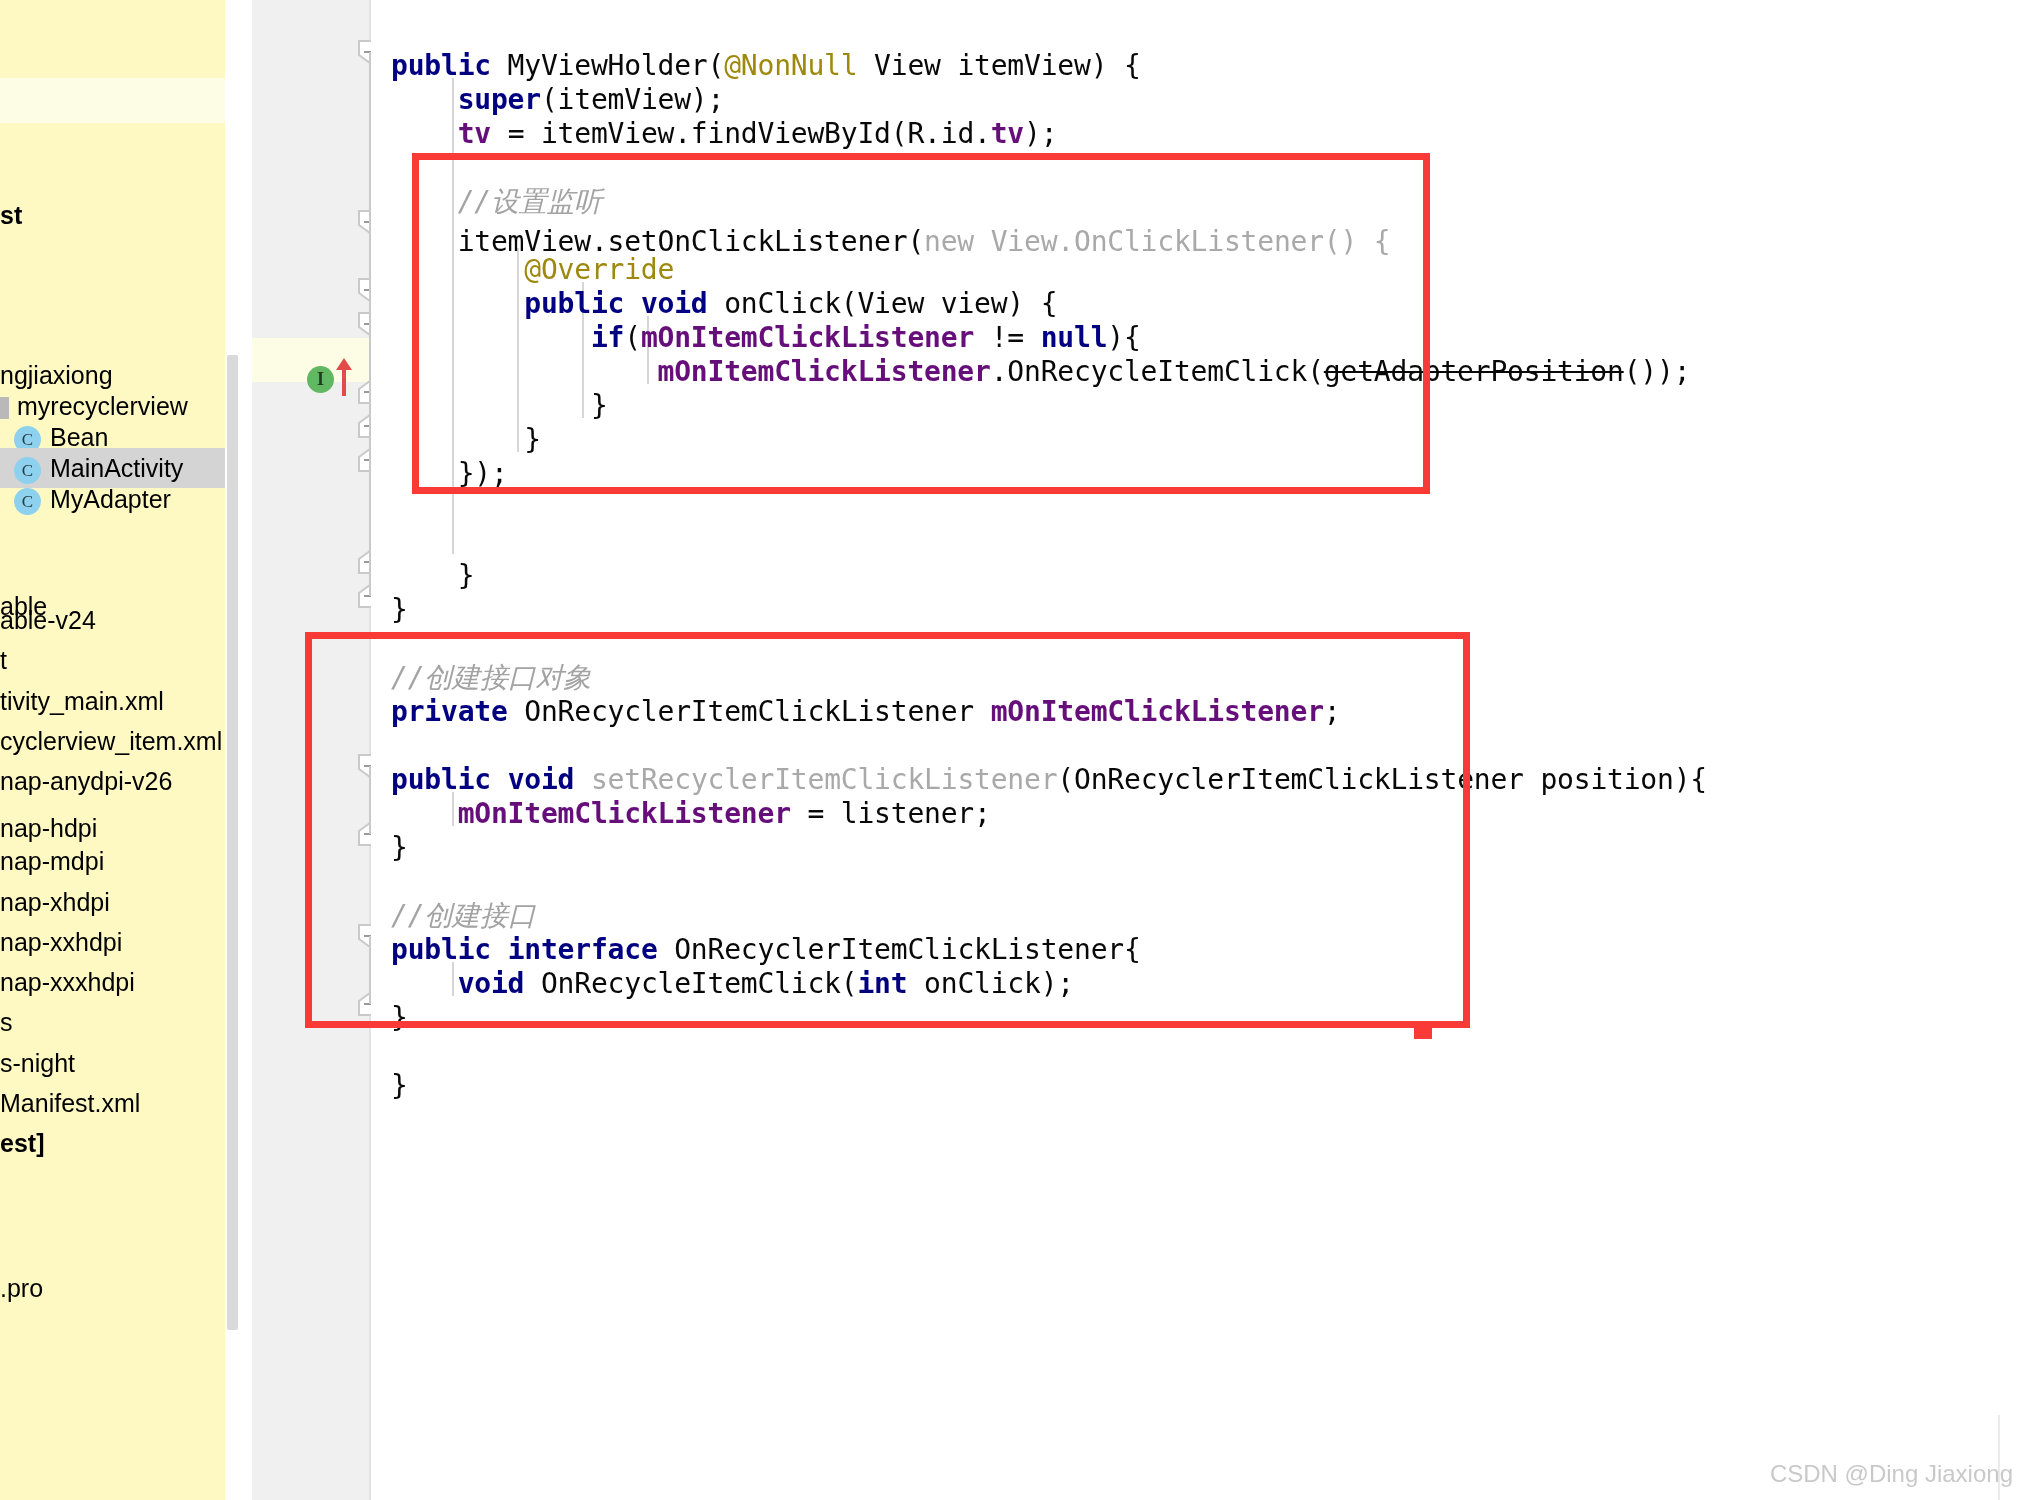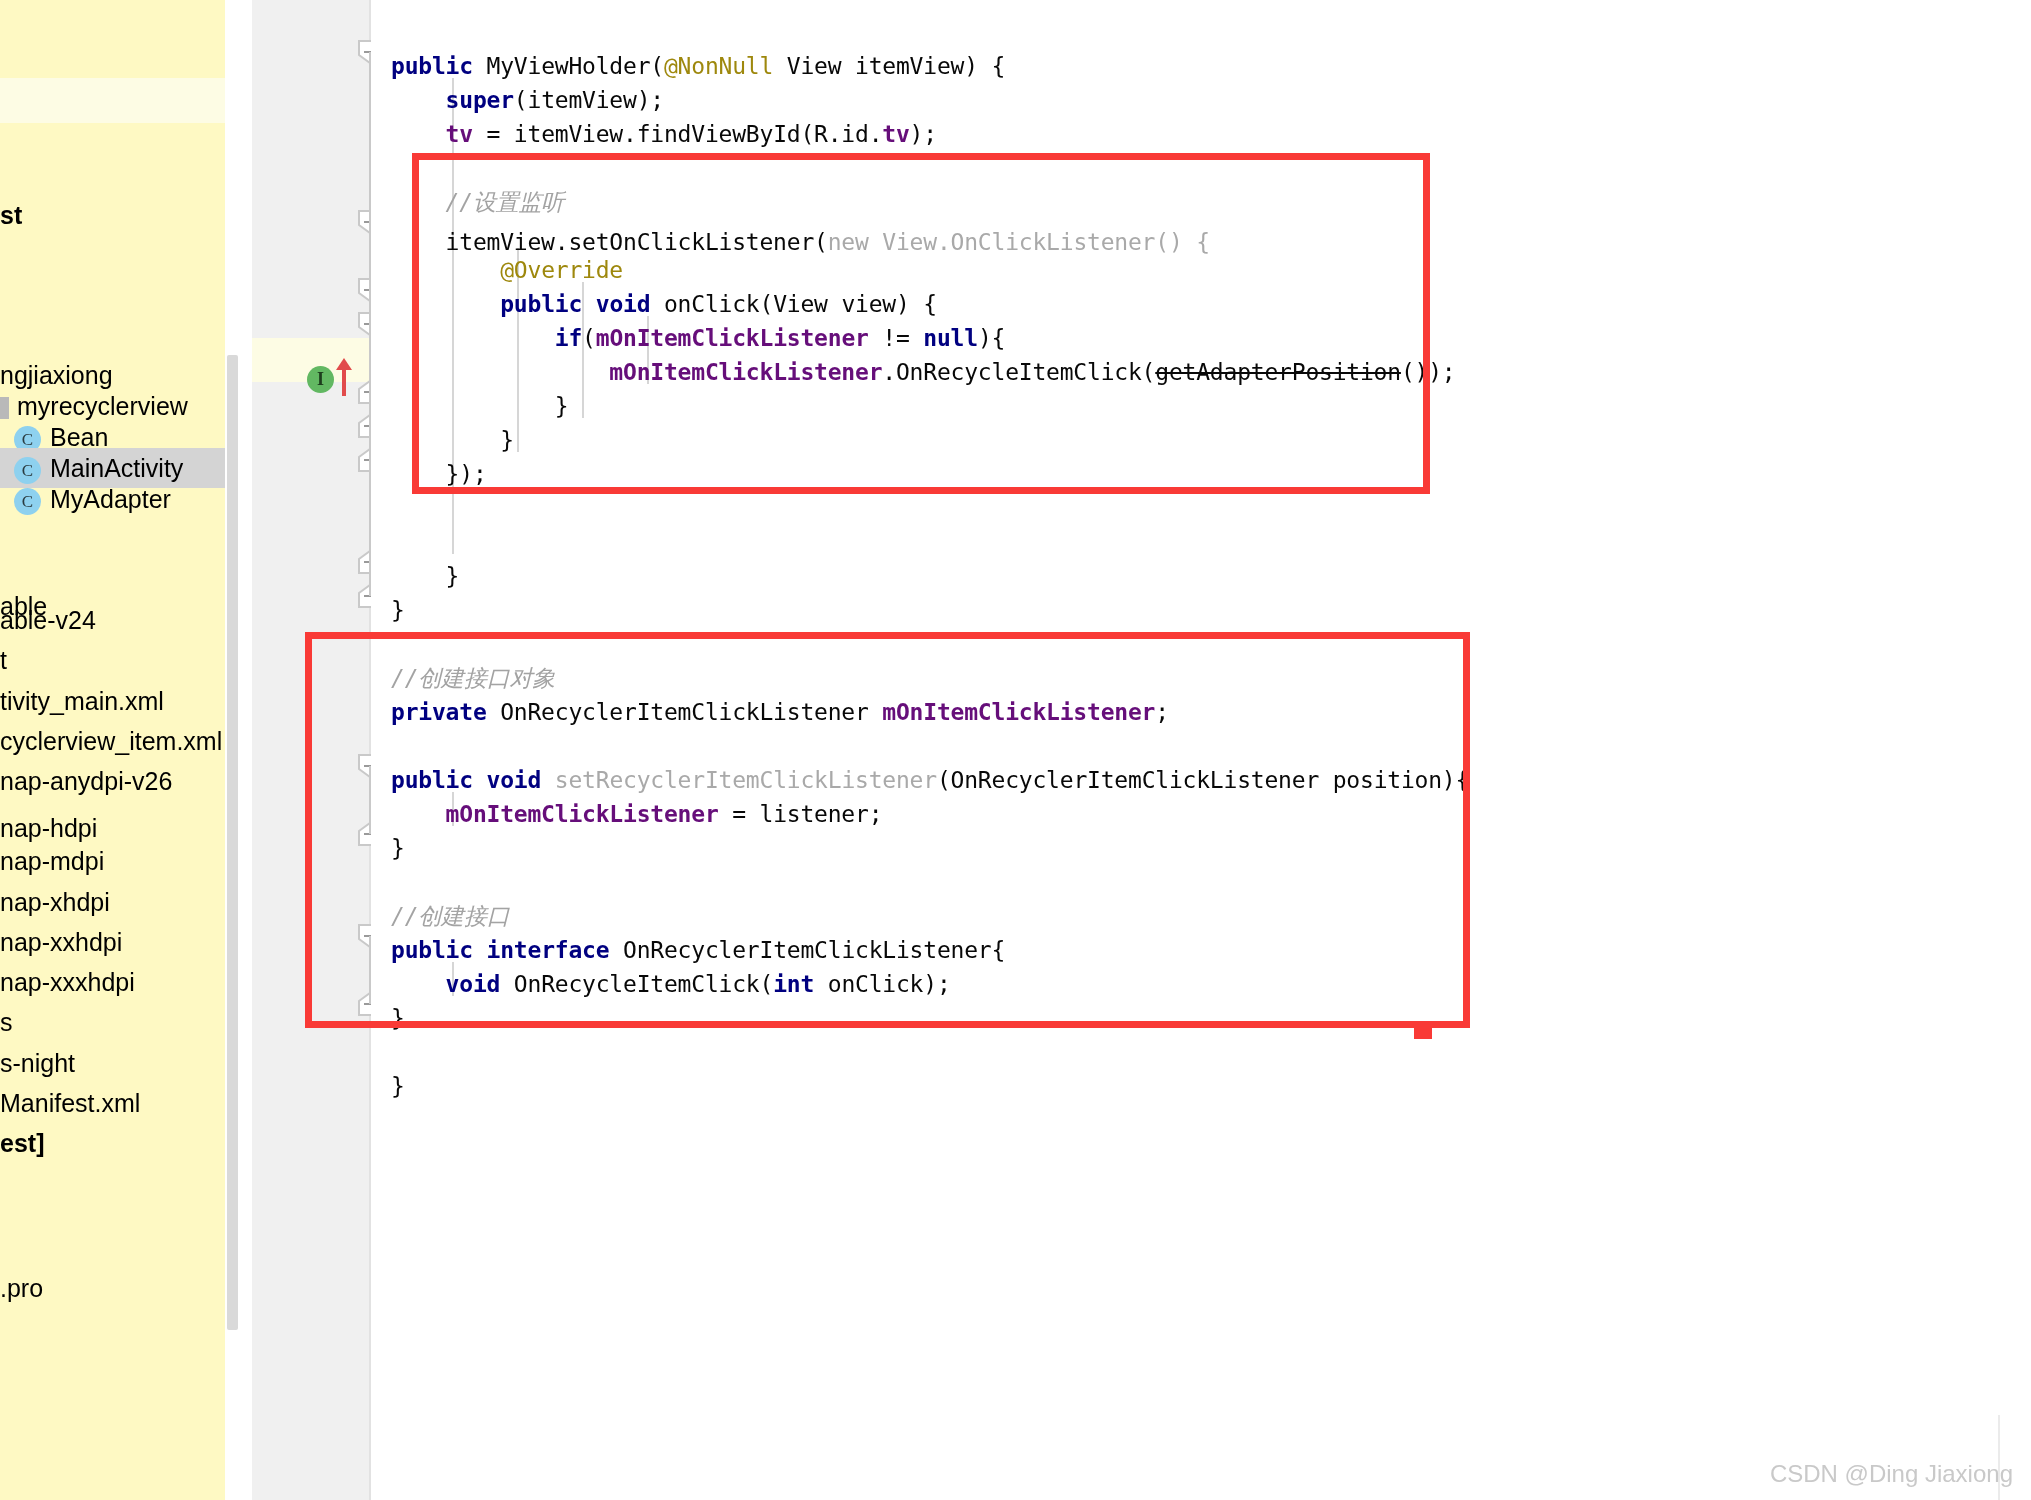--- a/index.html
+++ b/index.html
@@ -164,21 +164,21 @@
     background: #ffffff;
     overflow: hidden;
   }
   .code-line {
     position: absolute;
     left: 0;
     height: 44px;
     line-height: 44px;
     white-space: pre;
     font-family: "DejaVu Sans Mono", monospace;
-    font-size: 23px;
+    font-size: 28px;
     color: #080808;
     letter-spacing: -0.2px;
   }
   
   .kw   { color: #000080; font-weight: bold; }
   .ann  { color: #9e880d; }
   .fld  { color: #660e7a; font-weight: bold; }
   .dim  { color: #a9a9a9; }
   .mth  { color: #a9a9a9; }
   .cmt  { color: #a3a3a3; font-style: italic; }

